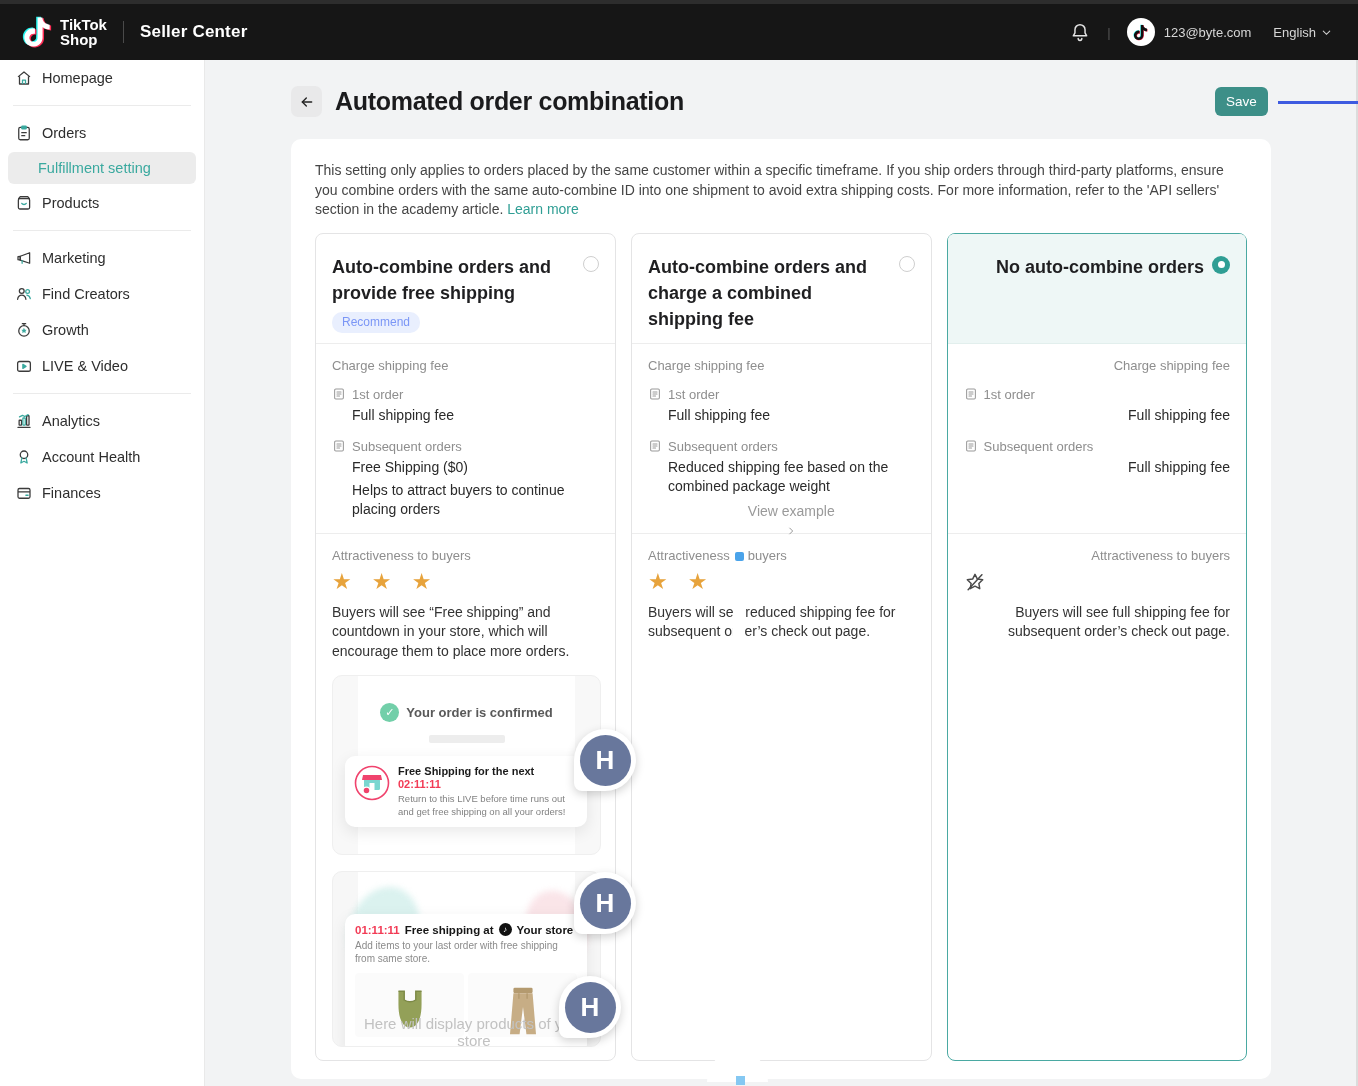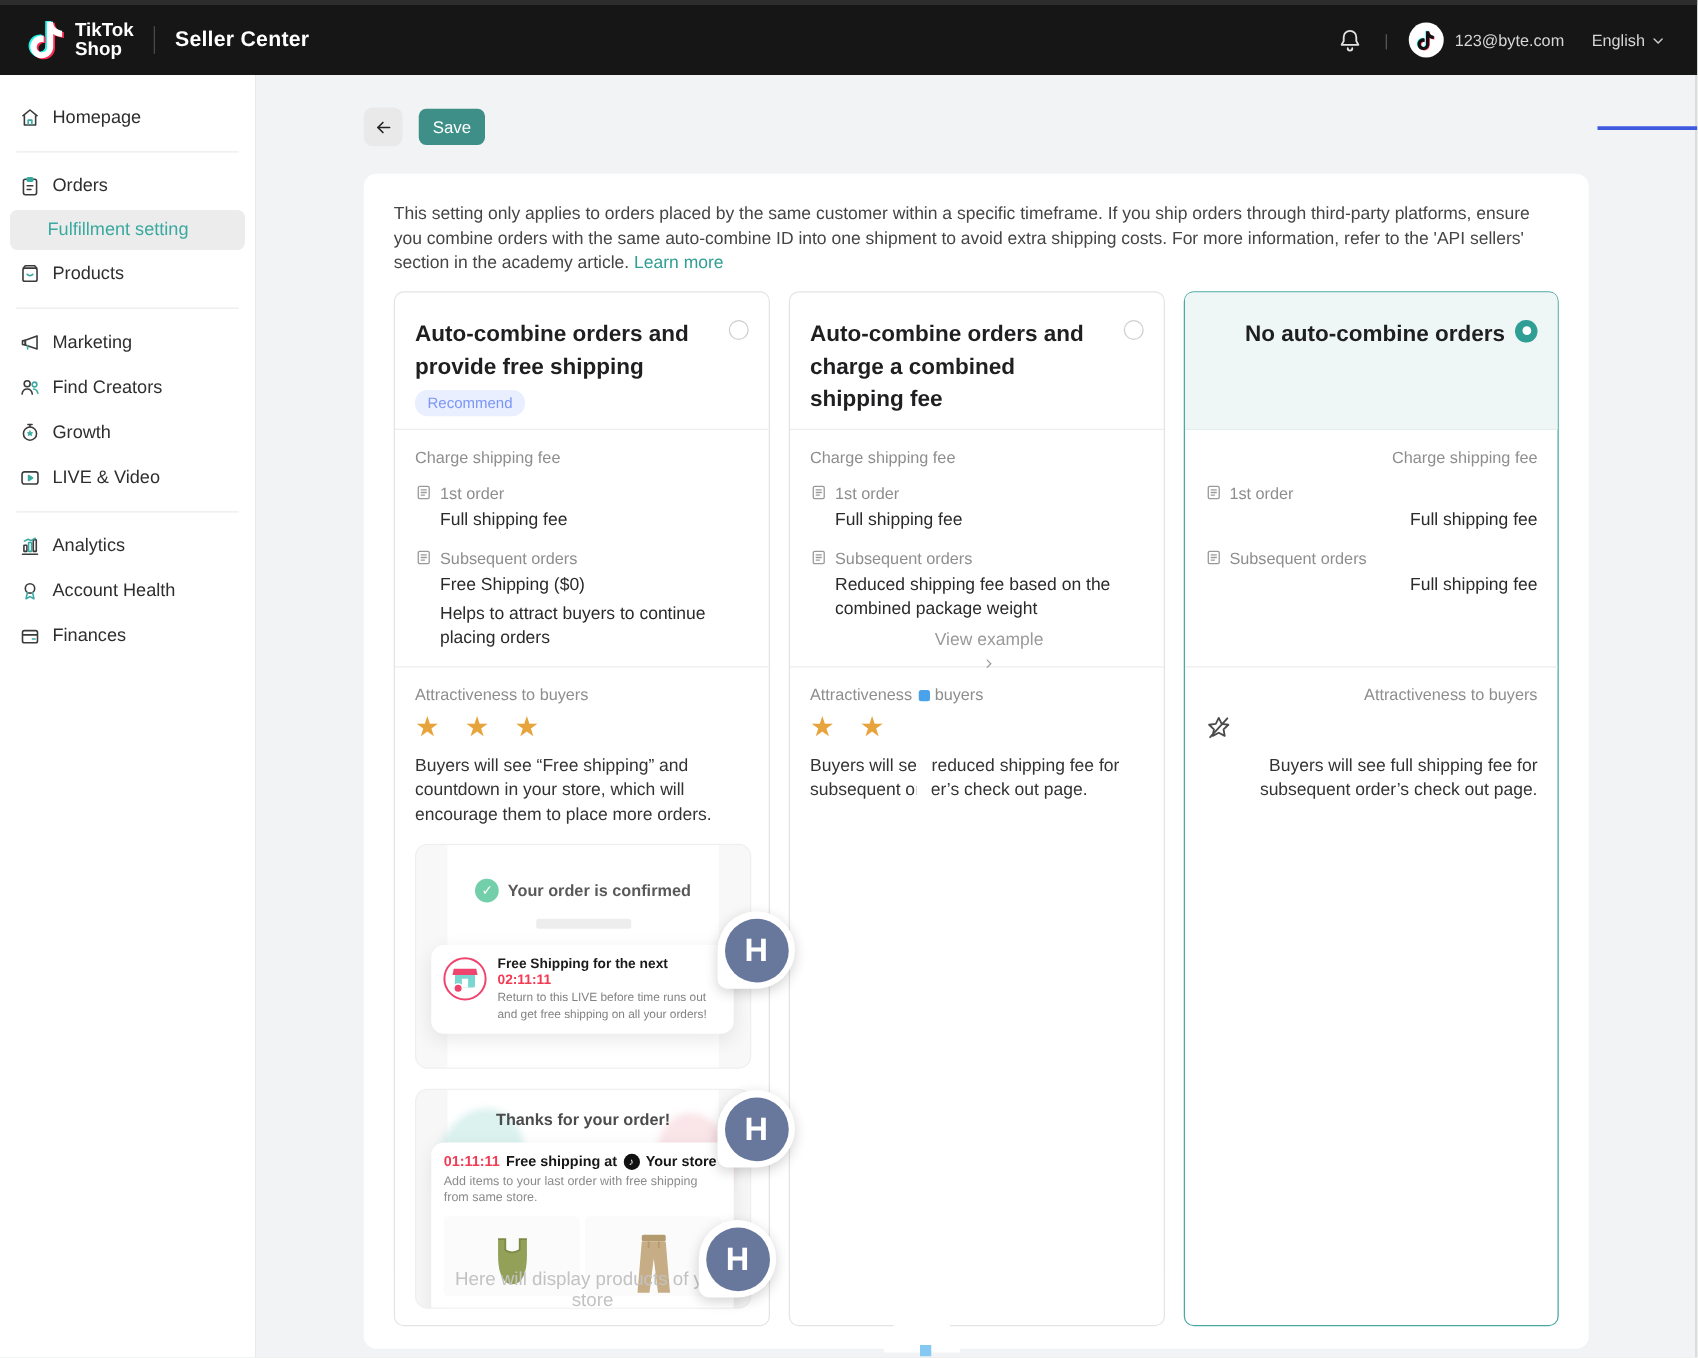--- a/index.html
+++ b/index.html
@@ -13,21 +13,21 @@
   .tb-sep{width:1px;height:22px;background:#4a4a4a;margin:0 16px;}
   .product{color:#fff;font-size:17px;font-weight:700;letter-spacing:.2px;}
   .tb-spacer{flex:1;}
   .bell{width:22px;height:22px;}
   .tb-pipe{color:#555;font-size:13px;margin:0 16px;}
   .avatar{width:28px;height:28px;border-radius:50%;background:#fff;display:flex;align-items:center;justify-content:center;margin-right:9px;}
   .email{color:#d6d6d6;font-size:13px;margin-right:22px;}
   .lang{display:flex;align-items:center;gap:5px;color:#d6d6d6;font-size:13px;cursor:pointer;}
   
   .body{display:flex;height:1026px;}
-  .sidebar{width:205px;background:#fff;border-right:1px solid #e9e9e9;padding-top:16px;flex:none;}
+  .sidebar{width:205px;background:#fff;border-right:1px solid #e9e9e9;padding-top:0;flex:none;}
   .side-item{height:36px;display:flex;align-items:center;padding-left:15px;gap:9px;font-size:14.5px;color:#2e2e2e;cursor:pointer;}
   .side-item svg{width:18px;height:18px;flex:none;}
   .side-sel{margin:1px 8px;height:32px;border-radius:6px;background:#ececec;color:#3aa99f;display:flex;align-items:center;padding-left:30px;font-size:14.5px;cursor:pointer;}
   .side-div{height:1px;background:#ebebeb;margin:9px 13px;}
   .main{flex:1;position:relative;border-right:2px solid #dcdcdc;}
   
   .hdr{display:flex;align-items:center;margin:26px 88px 0 86px;gap:13px;}
   .back{width:31px;height:31px;border-radius:7px;background:#e9e9ea;border:none;display:flex;align-items:center;justify-content:center;cursor:pointer;}
   .pg-title{flex:1;font-size:25px;font-weight:700;color:#1b1b1d;letter-spacing:-.3px;}
   .save{width:53px;height:29px;background:#3d8f88;color:#fff;border:none;border-radius:6px;font-size:13.5px;cursor:pointer;}
@@ -231,20 +231,21 @@
     </div>
 
     <div class="main">
       <div class="hdr">
         <button class="back">
           <svg width="16" height="16" viewBox="0 0 24 24" fill="none" stroke="#222" stroke-width="2" stroke-linecap="round" stroke-linejoin="round">
               <path d="M19 12H5"></path>
               <path d="M11 6l-6 6 6 6"></path>
             </svg>
         </button>
+        <div class="pg-title">Automated order combination</div>
         <button class="save">Save</button>
       </div>
 
       <div class="panel">
         <div class="intro">
           <span>This setting only applies to orders placed by the same customer within a specific timeframe. If you ship orders through third-party platforms, ensure you combine orders with the same auto-combine ID into one shipment to avoid extra shipping costs. For more information, refer to the 'API sellers' section in the academy article.</span>
           <a>Learn more</a>
         </div>
 
         <div class="cards">
@@ -302,21 +303,20 @@
                     </div>
                     <div class="t-body">Return to this LIVE before time runs out and get free shipping on all your orders!</div>
                   </div>
                 </div>
               </div>
 
               <div class="pv pv2">
                 <div class="pv-col"></div>
                 <div class="blob blob-teal"></div>
                 <div class="blob blob-pink"></div>
-                <div class="thanks">Thanks for your order!</div>
                 <div class="shopcard">
                   <div class="h2line">
                     <span class="h2timer">01:11:11</span>
                     <span>Free shipping at</span>
                     <span class="storedot">♪</span>
                     <span>Your store</span>
                     <span class="chev">›</span>
                   </div>
                   <div class="h2body">Add items to your last order with free shipping from same store.</div>
                   <div class="tiles">

